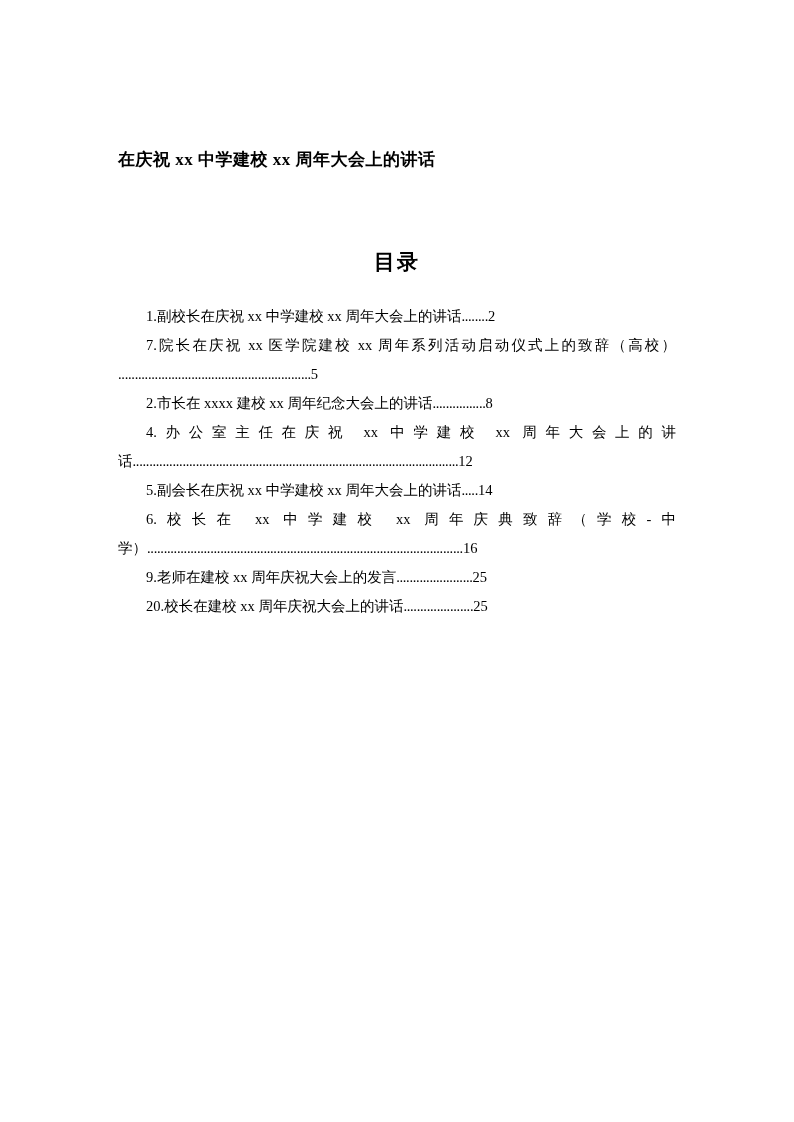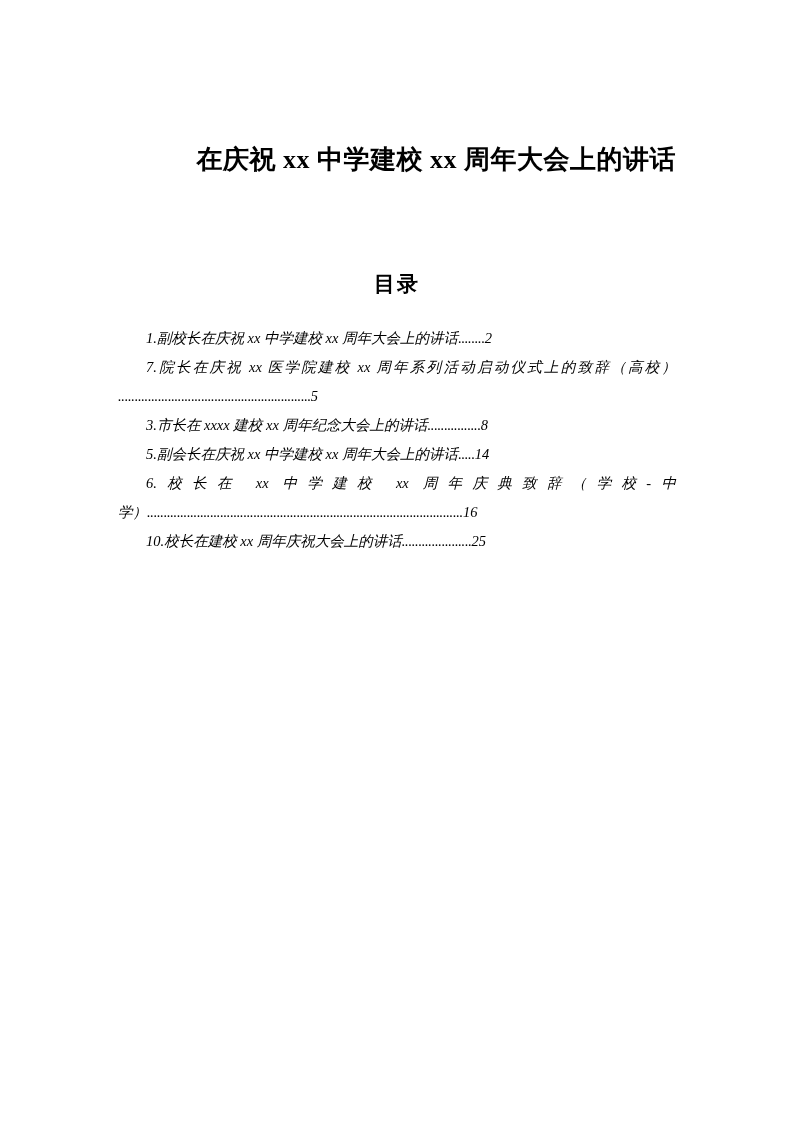--- a/index.html
+++ b/index.html
@@ -18,46 +18,45 @@
   .page {
     width: 794px;
     height: 1122px;
     box-sizing: border-box;
     padding: 130px 118px 0 118px;
     position: relative;
   }
   .doc-title {
     font-family: "Liberation Serif", "DejaVu Serif", serif;
     font-weight: bold;
-    font-size: 26px;
+    font-size: 17px;
     line-height: 60px;
-    text-align: right;
+    text-align: left;
     letter-spacing: 0.5px;
   }
   .doc-title .line2 {
     display: block;
   }
   .toc-heading {
-    margin-top: 80px;
+    margin-top: 58px;
     font-family: "Liberation Serif", "DejaVu Serif", serif;
     font-weight: bold;
     font-size: 21px;
     text-align: center;
     letter-spacing: 2px;
   }
   .toc {
     margin-top: 26px;
     font-size: 14.5px;
     line-height: 29px;
   }
   .toc-entry {
     text-indent: 28px;
     text-align: justify;
     word-break: break-all;
-    font-style: italic;
   }
   .leader {
     letter-spacing: -0.3px;
   }
   .pg {
     white-space: nowrap;
   }
 </style>
 </head>
 <body>
@@ -74,33 +73,39 @@
 
     <div class="toc-entry">
       <span>1.副校长在庆祝 xx 中学建校 xx 周年大会上的讲话</span><span class="leader">........</span><span class="pg">2</span>
     </div>
 
     <div class="toc-entry">
       <span>7.院长在庆祝 xx 医学院建校 xx 周年系列活动启动仪式上的致辞（高校）</span><span class="leader"> ..........................................................</span><span class="pg">5</span>
     </div>
 
     <div class="toc-entry">
-      <span>3.市长在 xxxx 建校 xx 周年纪念大会上的讲话</span><span class="leader">................</span><span class="pg">8</span>
+      <span>2.市长在 xxxx 建校 xx 周年纪念大会上的讲话</span><span class="leader">................</span><span class="pg">8</span>
     </div>
 
+    <div class="toc-entry">
+      <span>4.办公室主任在庆祝 xx 中学建校 xx 周年大会上的讲话</span><span class="leader">..................................................................................................</span><span class="pg">12</span>
+    </div>
 
     <div class="toc-entry">
       <span>5.副会长在庆祝 xx 中学建校 xx 周年大会上的讲话</span><span class="leader">.....</span><span class="pg">14</span>
     </div>
 
     <div class="toc-entry">
       <span>6.校长在 xx 中学建校 xx 周年庆典致辞（学校-中学）</span><span class="leader">...............................................................................................</span><span class="pg">16</span>
     </div>
 
 
 
+    <div class="toc-entry">
+      <span>9.老师在建校 xx 周年庆祝大会上的发言</span><span class="leader">.......................</span><span class="pg">25</span>
+    </div>
 
     <div class="toc-entry">
-      <span>10.校长在建校 xx 周年庆祝大会上的讲话</span><span class="leader">.....................</span><span class="pg">25</span>
+      <span>20.校长在建校 xx 周年庆祝大会上的讲话</span><span class="leader">.....................</span><span class="pg">25</span>
     </div>
 
   </div>
 </div>
 
 </body></html>

